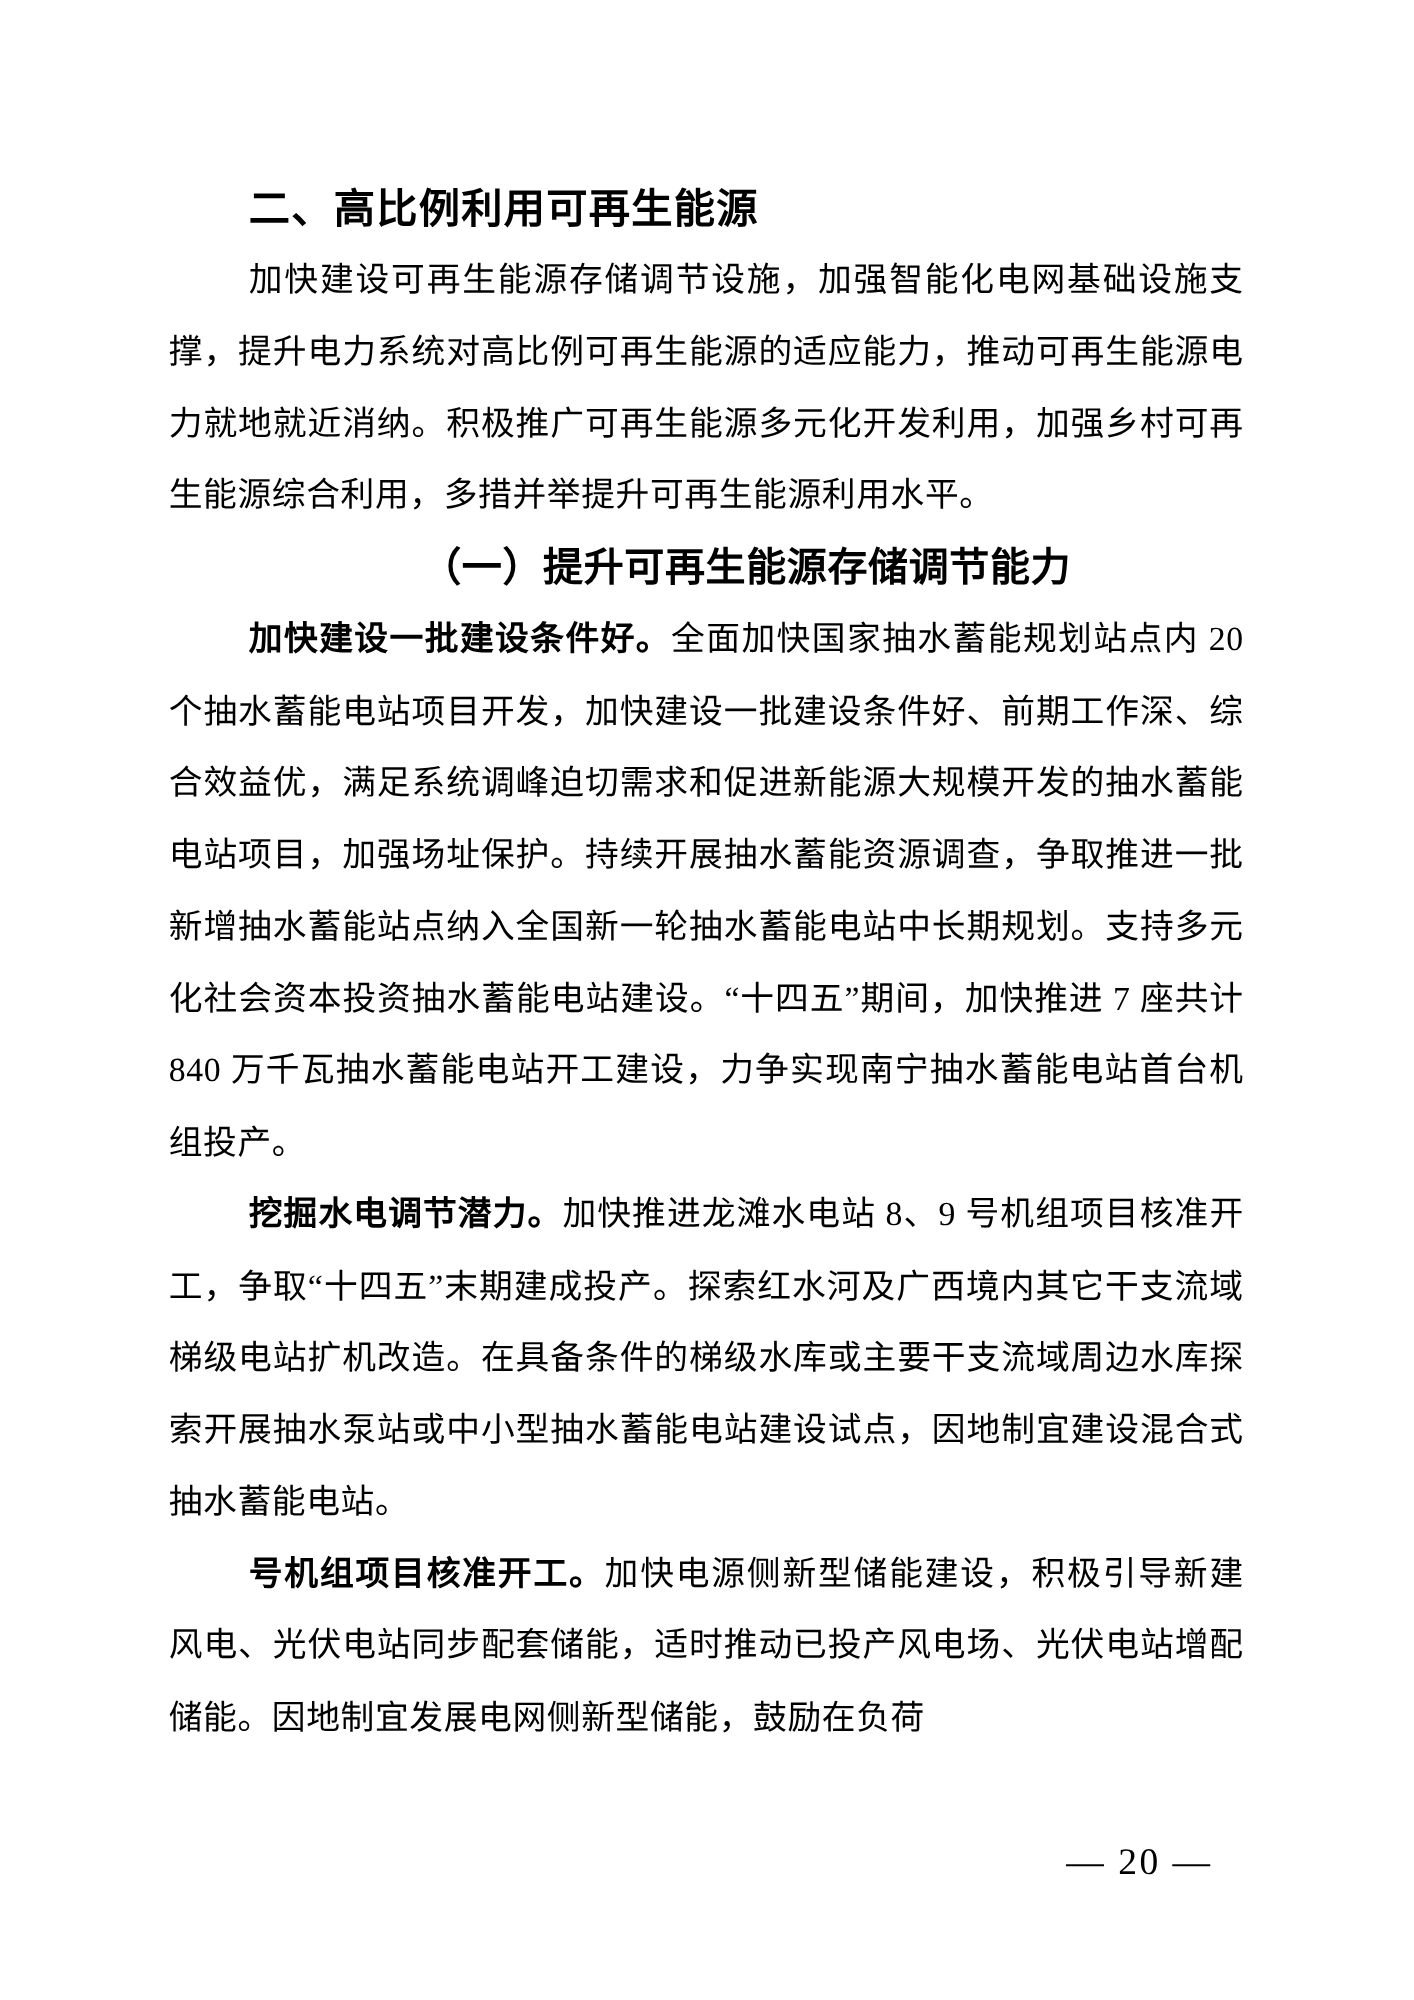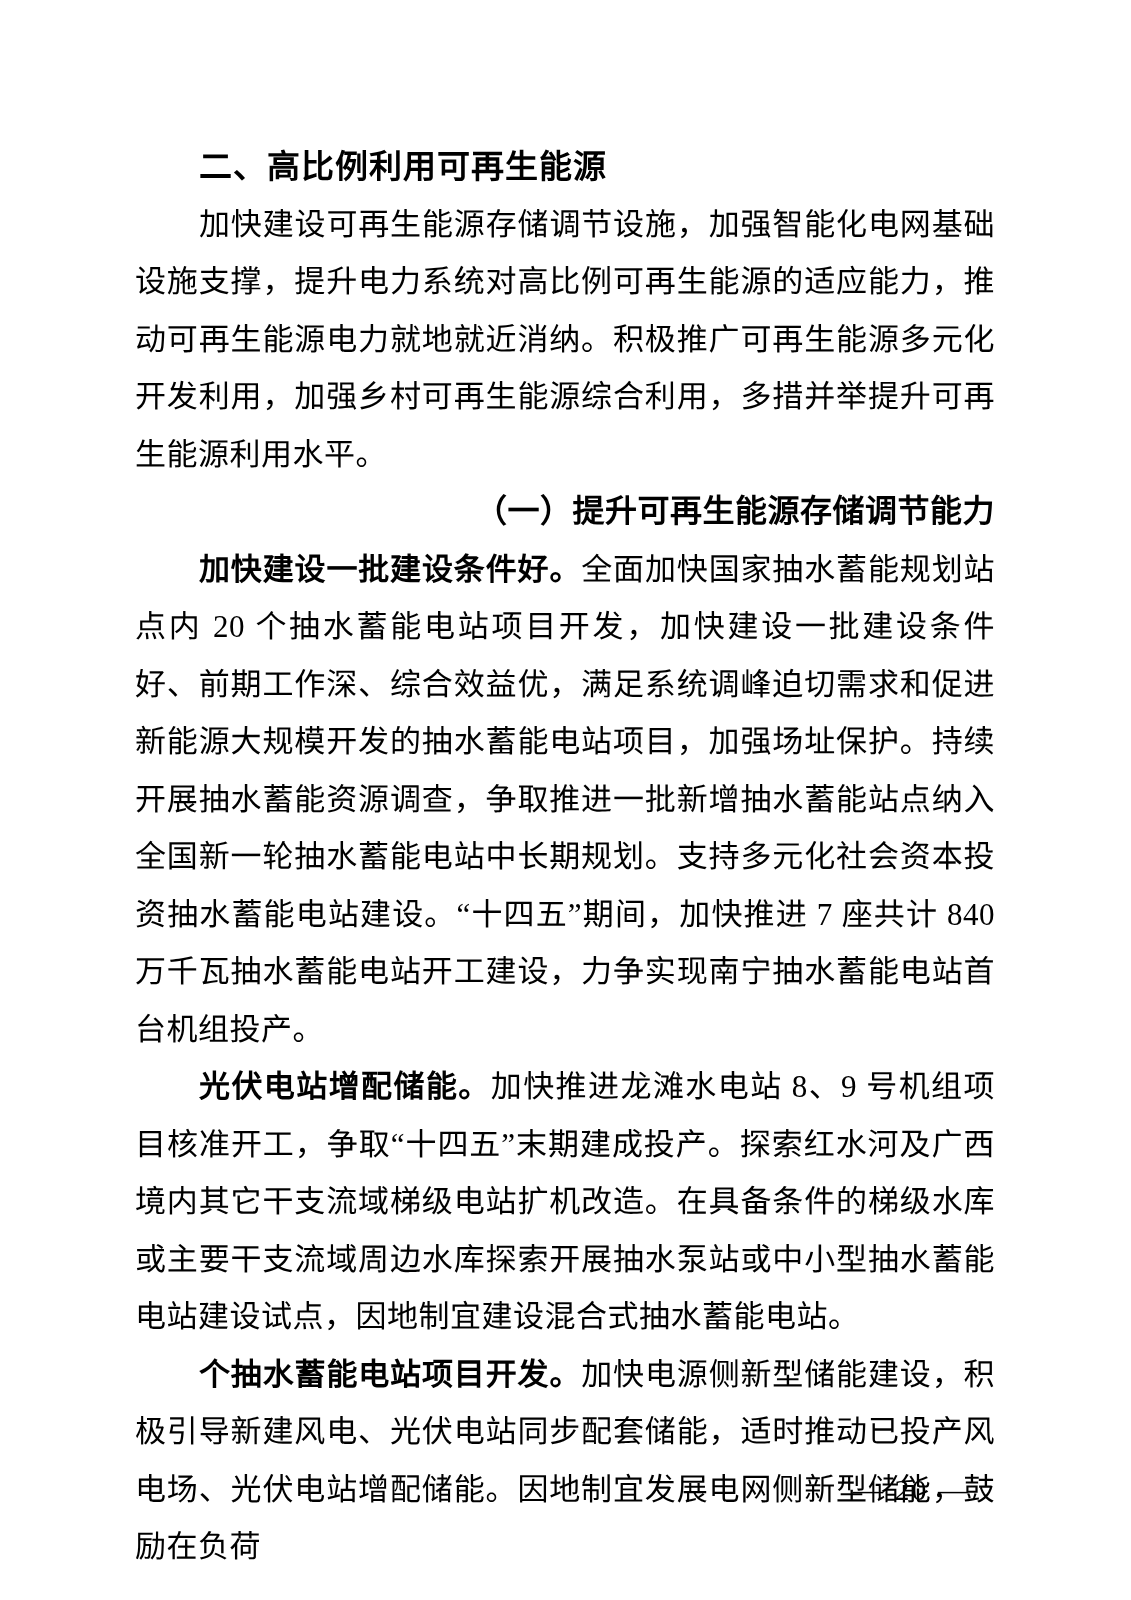--- a/index.html
+++ b/index.html
@@ -33,31 +33,31 @@
     font-family: "Liberation Sans", "DejaVu Sans", sans-serif;
     font-weight: 700;
     font-size: 33px;
     line-height: 57.5px;
     margin: 0;
     text-indent: 64px;
     letter-spacing: 1px;
   }
   p.body, p.subheading {
     margin: 0;
-    font-size: 31px;
+    font-size: 27px;
     line-height: 57.5px;
     text-align: justify;
     text-justify: inter-character;
     text-indent: 64px;
     word-break: break-all;
     letter-spacing: 0.5px;
   }
   p.subheading {
     font-weight: 700;
-    text-align: right;
+    text-align: center;
     font-size: 32px;
   }
   .lead {
     font-weight: 700;
   }
   .pageno {
     position: absolute;
     right: 138px;
     top: 1472px;
     font-size: 30px;
@@ -69,18 +69,18 @@
 </head>
 <body>
 
 <div class="page">
   <div class="content">
     <h1 class="h1">二、高比例利用可再生能源</h1>
     <div id="body-container">
         <p class="body">加快建设可再生能源存储调节设施，加强智能化电网基础设施支撑，提升电力系统对高比例可再生能源的适应能力，推动可再生能源电力就地就近消纳。积极推广可再生能源多元化开发利用，加强乡村可再生能源综合利用，多措并举提升可再生能源利用水平。</p>
         <p class="subheading">（一）提升可再生能源存储调节能力</p>
         <p class="body"><strong class="lead">加快建设一批建设条件好。</strong>全面加快国家抽水蓄能规划站点内 20 个抽水蓄能电站项目开发，加快建设一批建设条件好、前期工作深、综合效益优，满足系统调峰迫切需求和促进新能源大规模开发的抽水蓄能电站项目，加强场址保护。持续开展抽水蓄能资源调查，争取推进一批新增抽水蓄能站点纳入全国新一轮抽水蓄能电站中长期规划。支持多元化社会资本投资抽水蓄能电站建设。“十四五”期间，加快推进 7 座共计 840 万千瓦抽水蓄能电站开工建设，力争实现南宁抽水蓄能电站首台机组投产。</p>
-        <p class="body"><strong class="lead">光伏电站增配储能。</strong>加快推进龙滩水电站 8、9 号机组项目核准开工，争取“十四五”末期建成投产。探索红水河及广西境内其它干支流域梯级电站扩机改造。在具备条件的梯级水库或主要干支流域周边水库探索开展抽水泵站或中小型抽水蓄能电站建设试点，因地制宜建设混合式抽水蓄能电站。</p>
-        <p class="body"><strong class="lead">个抽水蓄能电站项目开发。</strong>加快电源侧新型储能建设，积极引导新建风电、光伏电站同步配套储能，适时推动已投产风电场、光伏电站增配储能。因地制宜发展电网侧新型储能，鼓励在负荷</p>
+        <p class="body"><strong class="lead">挖掘水电调节潜力。</strong>加快推进龙滩水电站 8、9 号机组项目核准开工，争取“十四五”末期建成投产。探索红水河及广西境内其它干支流域梯级电站扩机改造。在具备条件的梯级水库或主要干支流域周边水库探索开展抽水泵站或中小型抽水蓄能电站建设试点，因地制宜建设混合式抽水蓄能电站。</p>
+        <p class="body"><strong class="lead">号机组项目核准开工。</strong>加快电源侧新型储能建设，积极引导新建风电、光伏电站同步配套储能，适时推动已投产风电场、光伏电站增配储能。因地制宜发展电网侧新型储能，鼓励在负荷</p>
       </div>
   </div>
   <div class="pageno">— 20 —</div>
 </div>
 
 </body></html>

